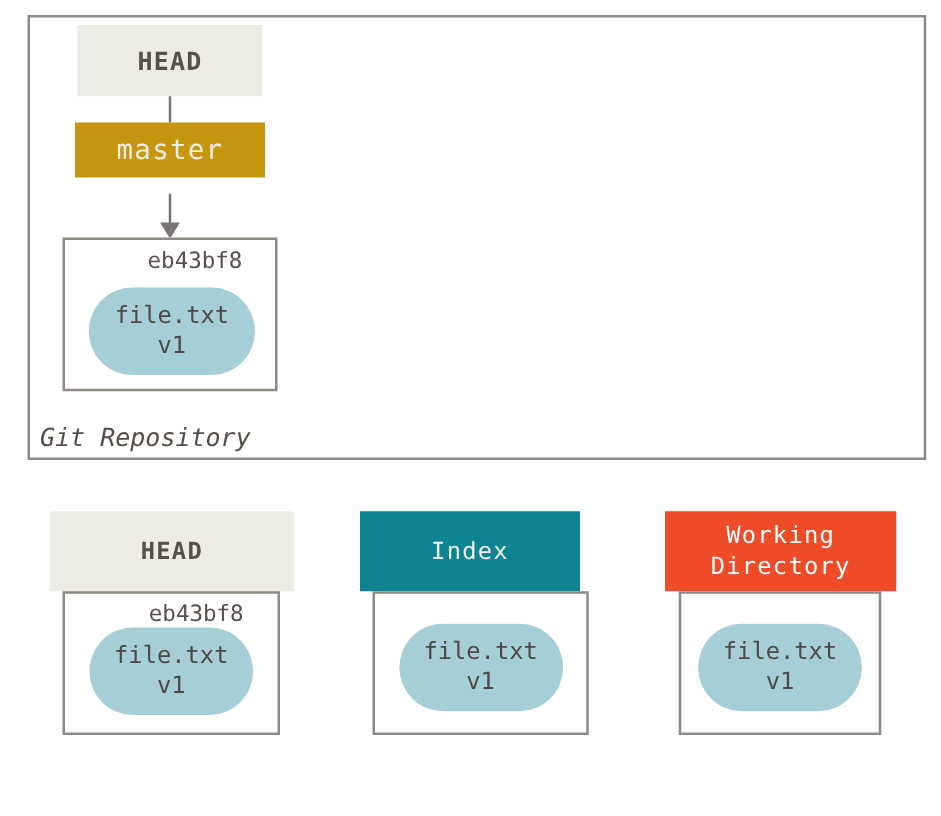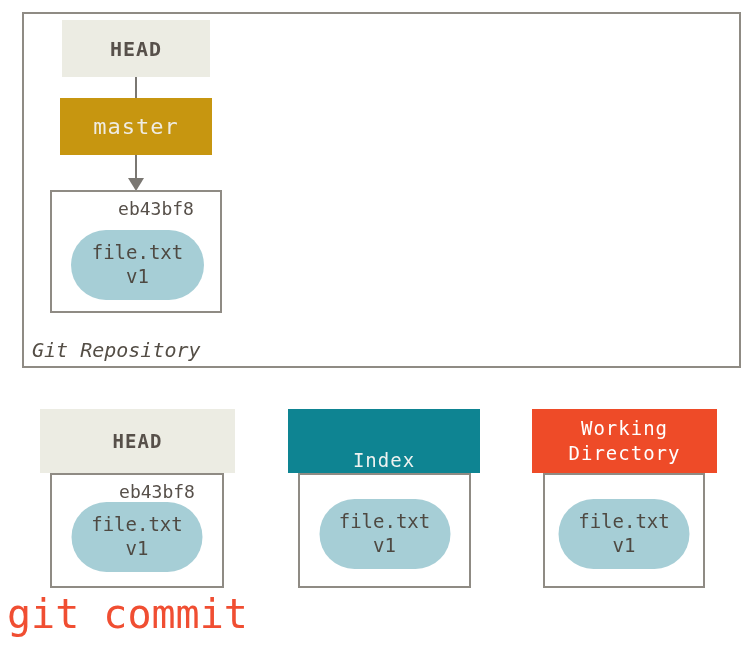--- a/index.html
+++ b/index.html
@@ -23,21 +23,21 @@
   .node {
     position: absolute; display: flex; align-items: center; justify-content: center;
     text-align: center;
   }
   .head-box-top {
     left: 62px; top: 20px; width: 148px; height: 57px;
     background: #ecece3; color: #57504a; font-size: 20px; font-weight: 600;
     letter-spacing: 1px;
   }
   .master-box {
-    left: 60px; top: 98px; width: 152px; height: 57px;
+    left: 60px; top: 98px; width: 152px; height: 44px;
     background: #c79610; color: #efece2; font-size: 22px; letter-spacing: 1px;
   }
   .vline { position: absolute; width: 2px; background: #7a7772; }
   .line-head-master { left: 135px; top: 77px; height: 21px; }
   .line-master-commit { left: 135px; top: 155px; height: 25px; }
   .arrowhead-down {
     position: absolute; left: 128px; top: 178px; width: 0; height: 0;
     border-left: 8px solid transparent; border-right: 8px solid transparent;
     border-top: 13px solid #7a7772;
   }
@@ -57,21 +57,21 @@
   }
   .blob-top { position: absolute; left: 19px; top: 38px; width: 133px; height: 70px; }
 
   
   .col-header {
     position: absolute; display: flex; flex-direction: column;
     align-items: center; justify-content: center; text-align: center;
     height: 64px; font-size: 19px; line-height: 1.3; letter-spacing: 1px;
   }
   .head-header  { left: 40px;  top: 409px; width: 195px; background: #ecece3; color: #57504a; font-weight: 600; }
-  .index-header { left: 288px; top: 409px; width: 192px; background: #0e8492; color: #eef2f0; justify-content: flex-end; }
+  .index-header { left: 288px; top: 409px; width: 176px; background: #0e8492; color: #eef2f0; }
   .work-header  { left: 532px; top: 409px; width: 185px; background: #ee4b28; color: #ffffff; }
 
   .head-inner  { left: 50px;  top: 473px; width: 174px; height: 115px; }
   .index-inner { left: 298px; top: 473px; width: 173px; height: 115px; }
   .work-inner  { left: 543px; top: 473px; width: 162px; height: 115px; }
 
   .blob-col { position: absolute; width: 131px; height: 70px; left: 50%; transform: translateX(-50%); }
   .blob-with-sha { top: 27px; }
   .blob-solo { top: 24px; }
 
@@ -134,15 +134,14 @@
   <div class="col-header work-header">
     <span>Working Directory</span>
   </div>
   <div class="commit-box work-inner">
     <div class="blob blob-col blob-solo">
       <span>file.txt</span>
       <span>v1</span>
     </div>
   </div>
 
-  <div class="command-label">git commit</div>
 
 </div>
 
 </body></html>

